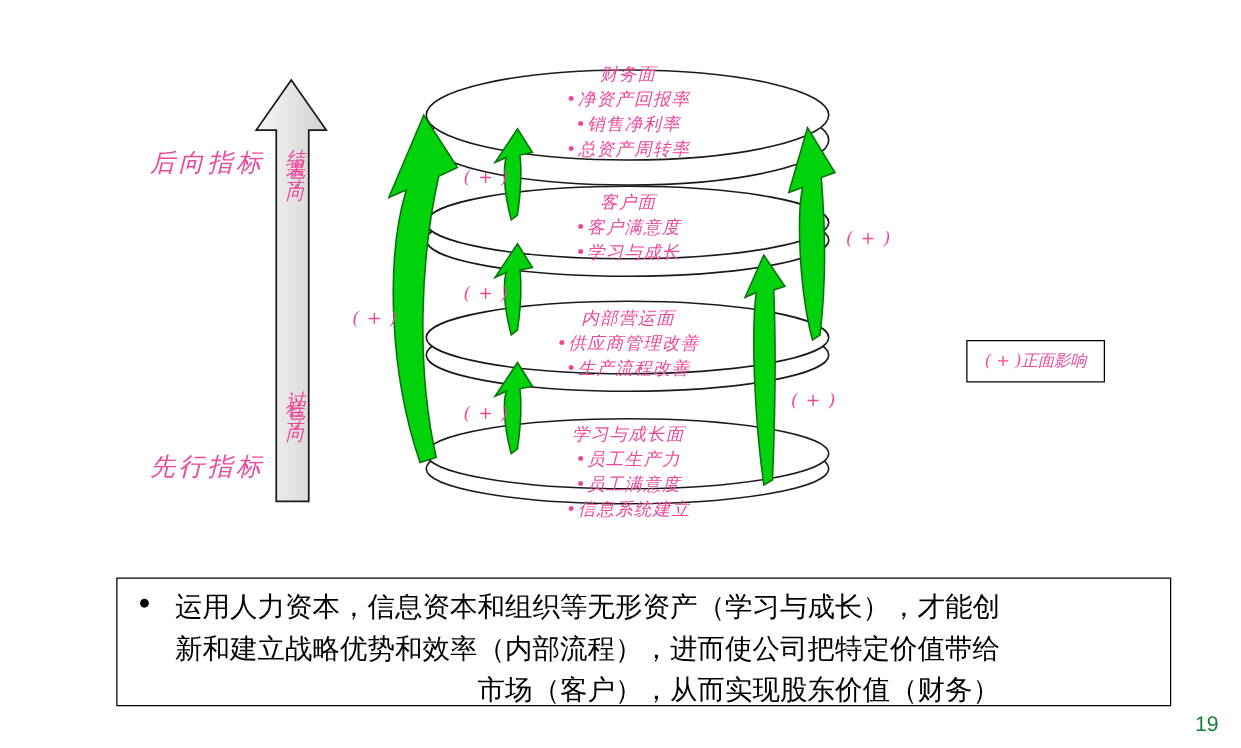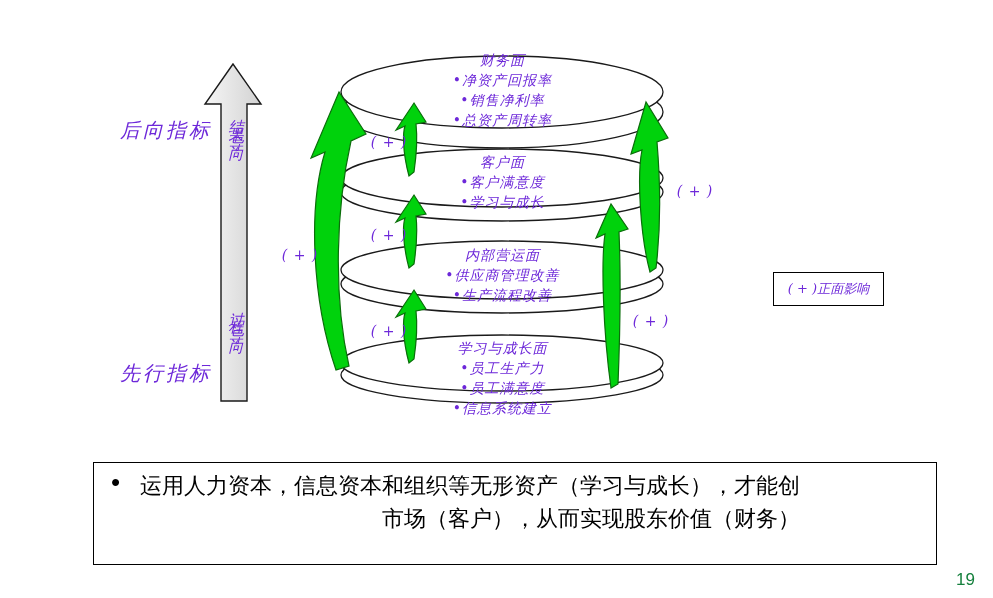--- a/index.html
+++ b/index.html
@@ -1,20 +1,20 @@
 <!DOCTYPE html>
 <html><head>
 <meta charset="utf-8">
 <style>
   html,body{margin:0;padding:0;background:#fff;}
   .slide{position:relative;width:993px;height:598px;background:#ffffff;overflow:hidden;
          font-family:"DejaVu Serif",serif;}
   svg.diagram{position:absolute;left:0;top:0;}
   
-  .kai{font-family:"DejaVu Serif",serif;font-style:italic;color:#6d28d9;}
+  .kai{font-family:"DejaVu Serif",serif;font-style:italic;color:#ec4899;}
   .band{position:absolute;left:340px;width:325px;text-align:center;
         font-size:14px;line-height:20px;letter-spacing:1px;}
   .band .ptitle{font-size:14px;}
   .side-label{position:absolute;font-size:20px;letter-spacing:3px;white-space:nowrap;}
   .vtext{position:absolute;writing-mode:vertical-rl;text-orientation:upright;
          font-size:15px;letter-spacing:9px;white-space:nowrap;}
   .plus{position:absolute;transform:translate(-50%,-50%);font-size:14px;
         letter-spacing:1px;white-space:nowrap;}
   .legend-box{position:absolute;left:773px;top:272px;width:109px;height:32px;
         border:1.5px solid #000;display:flex;align-items:center;justify-content:center;
@@ -97,19 +97,20 @@
   <span class="plus kai" style="left:389px;top:331px;">( + )</span>
 
   <div class="legend-box kai">
     <span>( + )正面影响</span>
   </div>
 
   <div class="summary-box">
     <span class="summary-bullet">•</span>
     <div class="summary-lines">
       <div>运用人力资本，信息资本和组织等无形资产（学习与成长），才能创</div>
+      <div>新和建立战略优势和效率（内部流程），进而使公司把特定价值带给</div>
       <div>市场（客户），从而实现股东价值（财务）</div>
     </div>
   </div>
 
   <div class="page-number">19</div>
 
 </div>
 
 </body></html>

